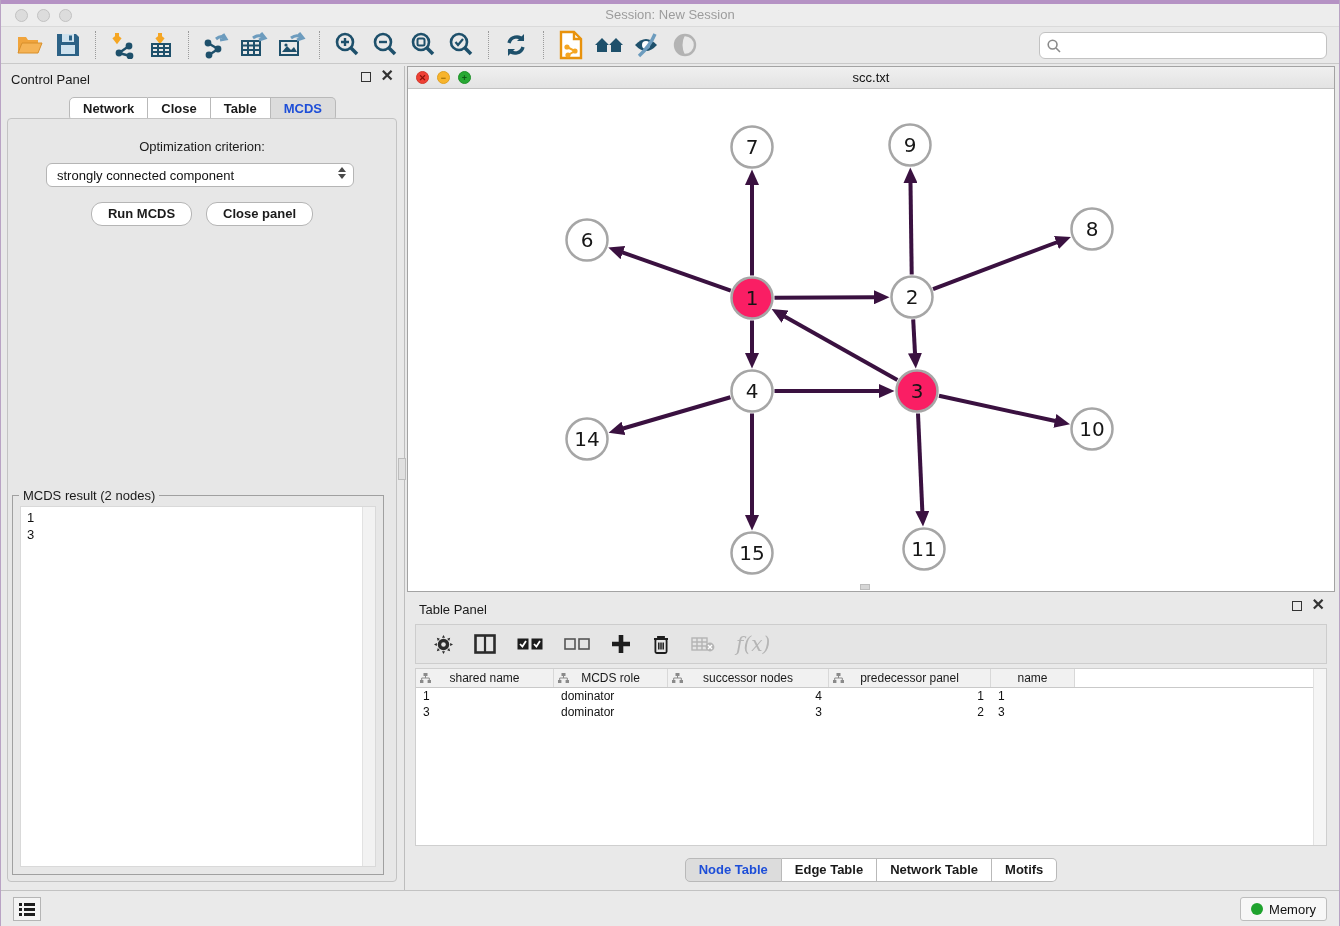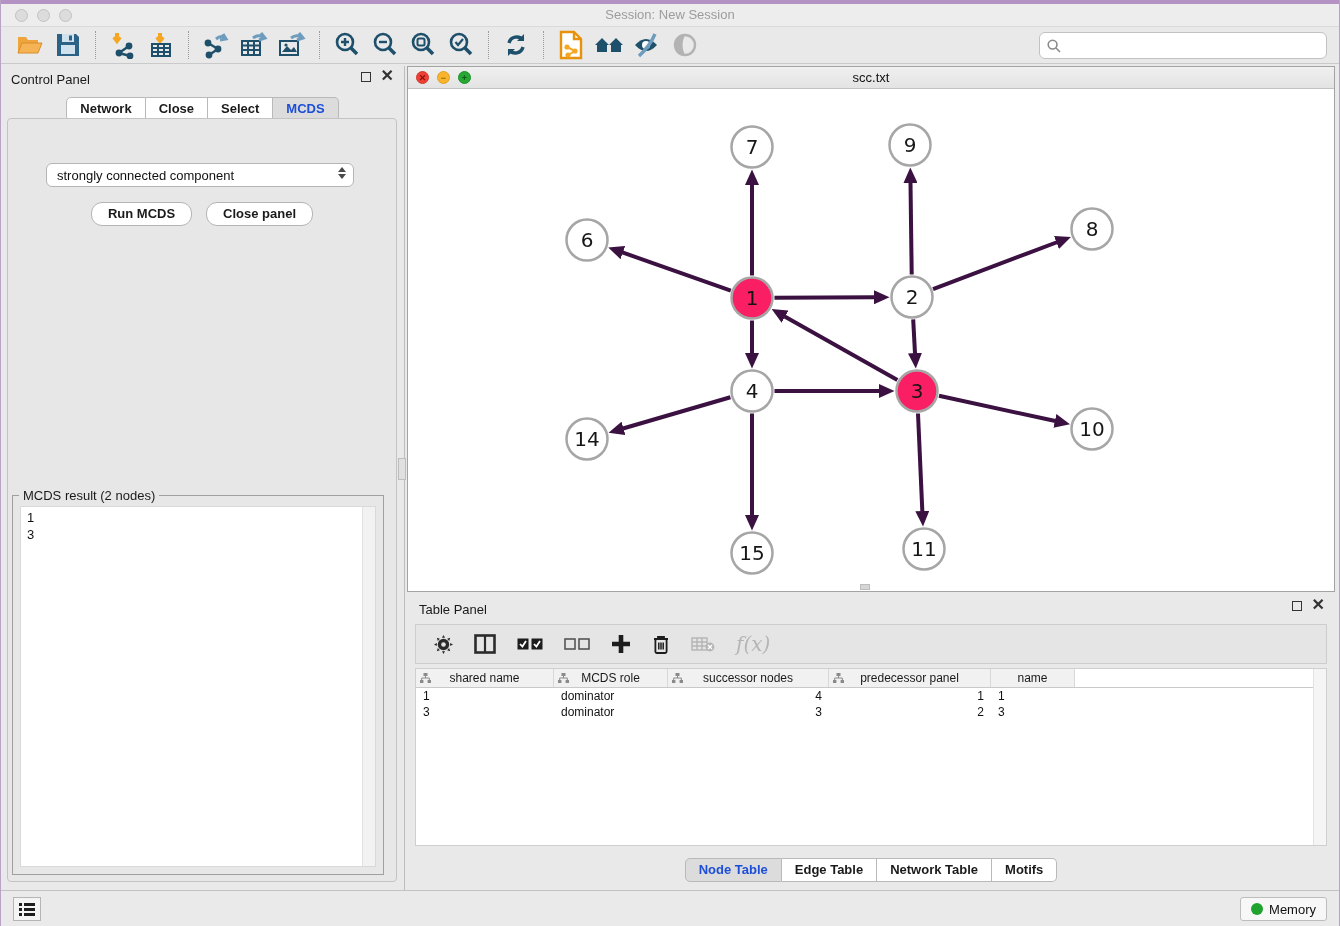--- a/index.html
+++ b/index.html
@@ -246,24 +246,25 @@
 
   <div class="control-panel">
     <div class="cp-header panel-title">Control Panel</div>
     <div class="pbtns">
       <span class="pbtn"><span class="float-glyph"></span></span>
       <span class="pbtn" style="font-size:16px; margin-top:-2px;">✕</span>
     </div>
     <div class="cp-tabs seg-tabs" id="cp-tabs">
         <span class="seg">Network</span>
         <span class="seg">Close</span>
-        <span class="seg">Select</span>
+        <span class="seg">Table</span>
         <span class="seg active">MCDS</span>
       </div>
     <div class="cp-pane">
+      <div class="opt-label">Optimization criterion:</div>
       <div class="opt-select">
         <span>strongly connected component</span>
         <span class="spin">
             <i class="up"></i>
             <i class="dn"></i>
           </span>
       </div>
       <div class="cp-buttons">
         <button class="btn">Run MCDS</button>
         <button class="btn">Close panel</button>

